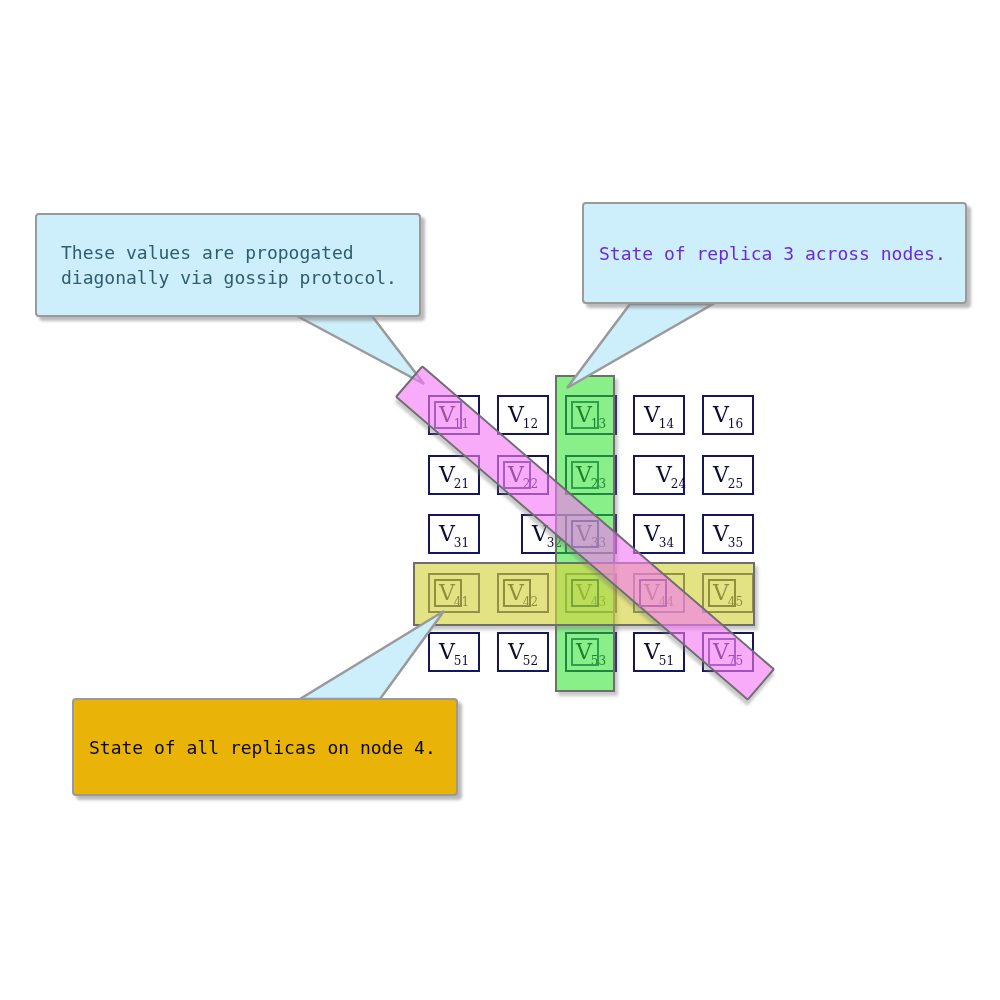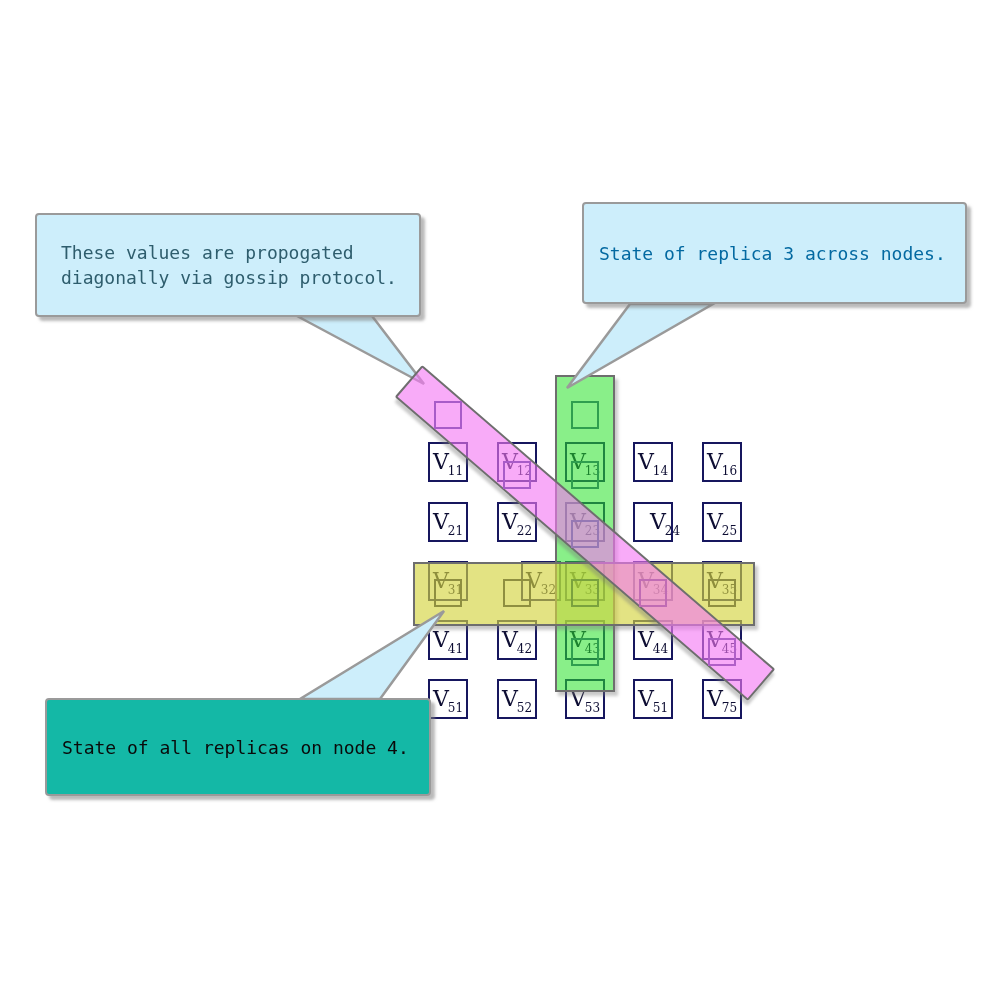--- a/index.html
+++ b/index.html
@@ -2,23 +2,23 @@
 <html><head>
 <meta charset="utf-8">
 <style>
   html,body{margin:0;padding:0;background:#ffffff;}
   #canvas{
     position:relative;width:1000px;height:1000px;background:#ffffff;overflow:hidden;
     font-family:"DejaVu Sans Mono", monospace;
   }
   
   .cell{
-    position:absolute;width:40px;height:40px;box-sizing:border-box;
+    position:absolute;width:52px;height:40px;box-sizing:border-box;
     border:2.5px solid #16165e;background:#ffffff;z-index:1;
-    display:flex;align-items:center;justify-content:center;margin-top:47px;
+    display:flex;align-items:center;justify-content:center;
   }
   .cell-label{
     font-family:"DejaVu Serif", serif;color:#0d0d33;font-size:22px;line-height:1;
     white-space:nowrap;
   }
   .cell-label .subscript{
     font-size:12px;display:inline-block;transform:translateY(6px);margin-left:-1px;
   }
   .inner-mark{
     position:absolute;width:28px;height:28px;box-sizing:border-box;
@@ -136,24 +136,24 @@
     <polygon points="630,304 713,304 567,388" fill="#cdeefb" stroke="#9a9a9a" stroke-width="2.5"></polygon>
     <polygon points="300,699 380,699 444,611" fill="#cdeefb" stroke="#9a9a9a" stroke-width="2.5"></polygon>
   </svg>
 
   <div class="band" id="pink-band" style="background: rgba(244, 120, 244, 0.62);"></div>
 
   <div class="callout" id="callout-gossip" style="background: rgb(205, 238, 251); color: rgb(46, 93, 109);">
     <span>These values are propogated</span>
     <span>diagonally via gossip protocol.</span>
   </div>
-  <div class="callout" id="callout-replica3" style="background: rgb(205, 238, 251); color: #0369a1;">
+  <div class="callout" id="callout-replica3" style="background: rgb(205, 238, 251); color: #6d28d9;">
     <span>State of replica 3 across nodes.</span>
   </div>
-  <div class="callout" id="callout-node4" style="background: #14b8a6; color: rgb(10, 10, 10);">
+  <div class="callout" id="callout-node4" style="background: #eab308; color: rgb(10, 10, 10); margin-left: 27px;">
     <span>State of all replicas on node 4.</span>
   </div>
 
 <div class="inner-mark inner-under" style="left: 571px; top: 401px; border-color: rgb(47, 158, 79);"></div>
     <div class="inner-mark inner-under" style="left: 571px; top: 461px; border-color: rgb(47, 158, 79);"></div>
     <div class="inner-mark inner-under" style="left: 571px; top: 638px; border-color: rgb(47, 158, 79);"></div>
     <div class="inner-mark inner-under" style="left: 434px; top: 579px; border-color: rgb(143, 143, 64);"></div>
     <div class="inner-mark inner-under" style="left: 503px; top: 579px; border-color: rgb(143, 143, 64);"></div>
     <div class="inner-mark inner-under" style="left: 708px; top: 579px; border-color: rgb(143, 143, 64);"></div>
     <div class="inner-mark inner-under" style="left: 571px; top: 579px; border-color: rgb(122, 162, 62);"></div>

